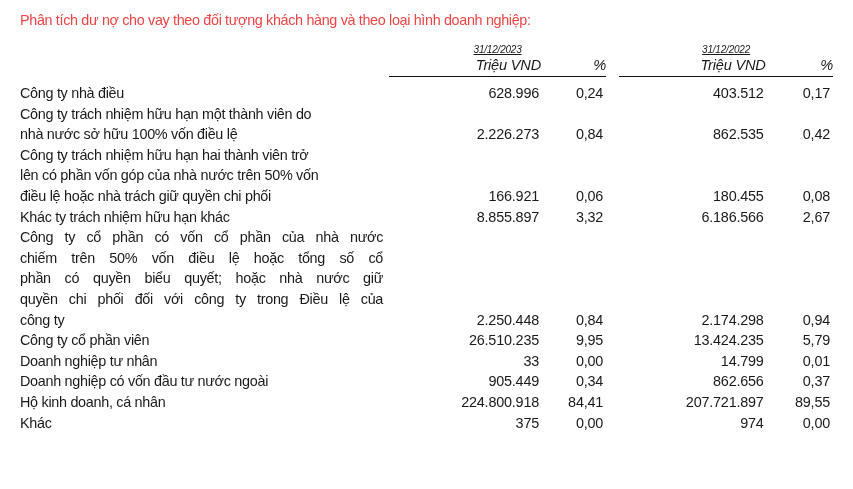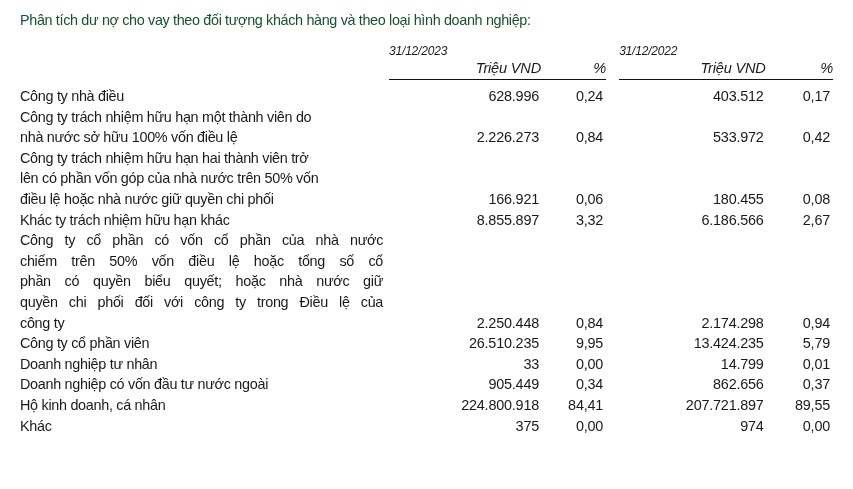--- a/index.html
+++ b/index.html
@@ -23,21 +23,21 @@
   }
 
   
   .intro {
     position: absolute;
     left: 20px;
     top: 12px;
     font-size: 14.4px;
     letter-spacing: -0.35px;
     white-space: nowrap;
-    color: #14532d;
+    color: #ef4444;
   }
 
   
   table.fin {
     position: absolute;
     left: 20px;
     top: 44px;
     border-collapse: collapse;
     table-layout: fixed;
     width: 813px;
@@ -52,25 +52,26 @@
   col.c-label { width: 340px; }
   col.c-val1  { width: 140px; }
   col.c-pct1  { width: 60px;  }
   col.c-gap   { width: 12px;  }
   col.c-val2  { width: 135px; }
   col.c-pct2  { width: 62px;  }
 
   
   .hdr-date {
     font-style: italic;
-    font-size: 12px;
-    text-align: left;
+    font-size: 10px;
+    text-align: center;
     padding-bottom: 2px !important;
     letter-spacing: -0.2px;
     white-space: nowrap;
+    text-decoration: underline;
   }
   .hdr-unit {
     font-style: italic;
     font-size: 14.6px;
     text-align: right;
     letter-spacing: -0.2px;
     white-space: nowrap;
     padding-bottom: 3px !important;
   }
   .hdr-rule {
@@ -176,28 +177,28 @@
           <td class="num pct">0,17</td>
         </tr>
         <tr class="data">
           <td class="lbl">
             <span class="lbl-multi">Công ty trách nhiệm hữu hạn một thành viên do</span>
             <span class="lbl-multi">nhà nước sở hữu 100% vốn điều lệ</span>
           </td>
           <td class="num">2.226.273</td>
           <td class="num pct">0,84</td>
           <td></td>
-          <td class="num">533.972</td>
+          <td class="num">862.535</td>
           <td class="num pct">0,42</td>
         </tr>
         <tr class="data">
           <td class="lbl">
             <span class="lbl-multi">Công ty trách nhiệm hữu hạn hai thành viên trở</span>
             <span class="lbl-multi">lên có phần vốn góp của nhà nước trên 50% vốn</span>
-            <span class="lbl-multi">điều lệ hoặc nhà nước giữ quyền chi phối</span>
+            <span class="lbl-multi">điều lệ hoặc nhà trách giữ quyền chi phối</span>
           </td>
           <td class="num">166.921</td>
           <td class="num pct">0,06</td>
           <td></td>
           <td class="num">180.455</td>
           <td class="num pct">0,08</td>
         </tr>
         <tr class="data">
           <td class="lbl">
             <span class="lbl-multi">Khác ty trách nhiệm hữu hạn khác</span>

